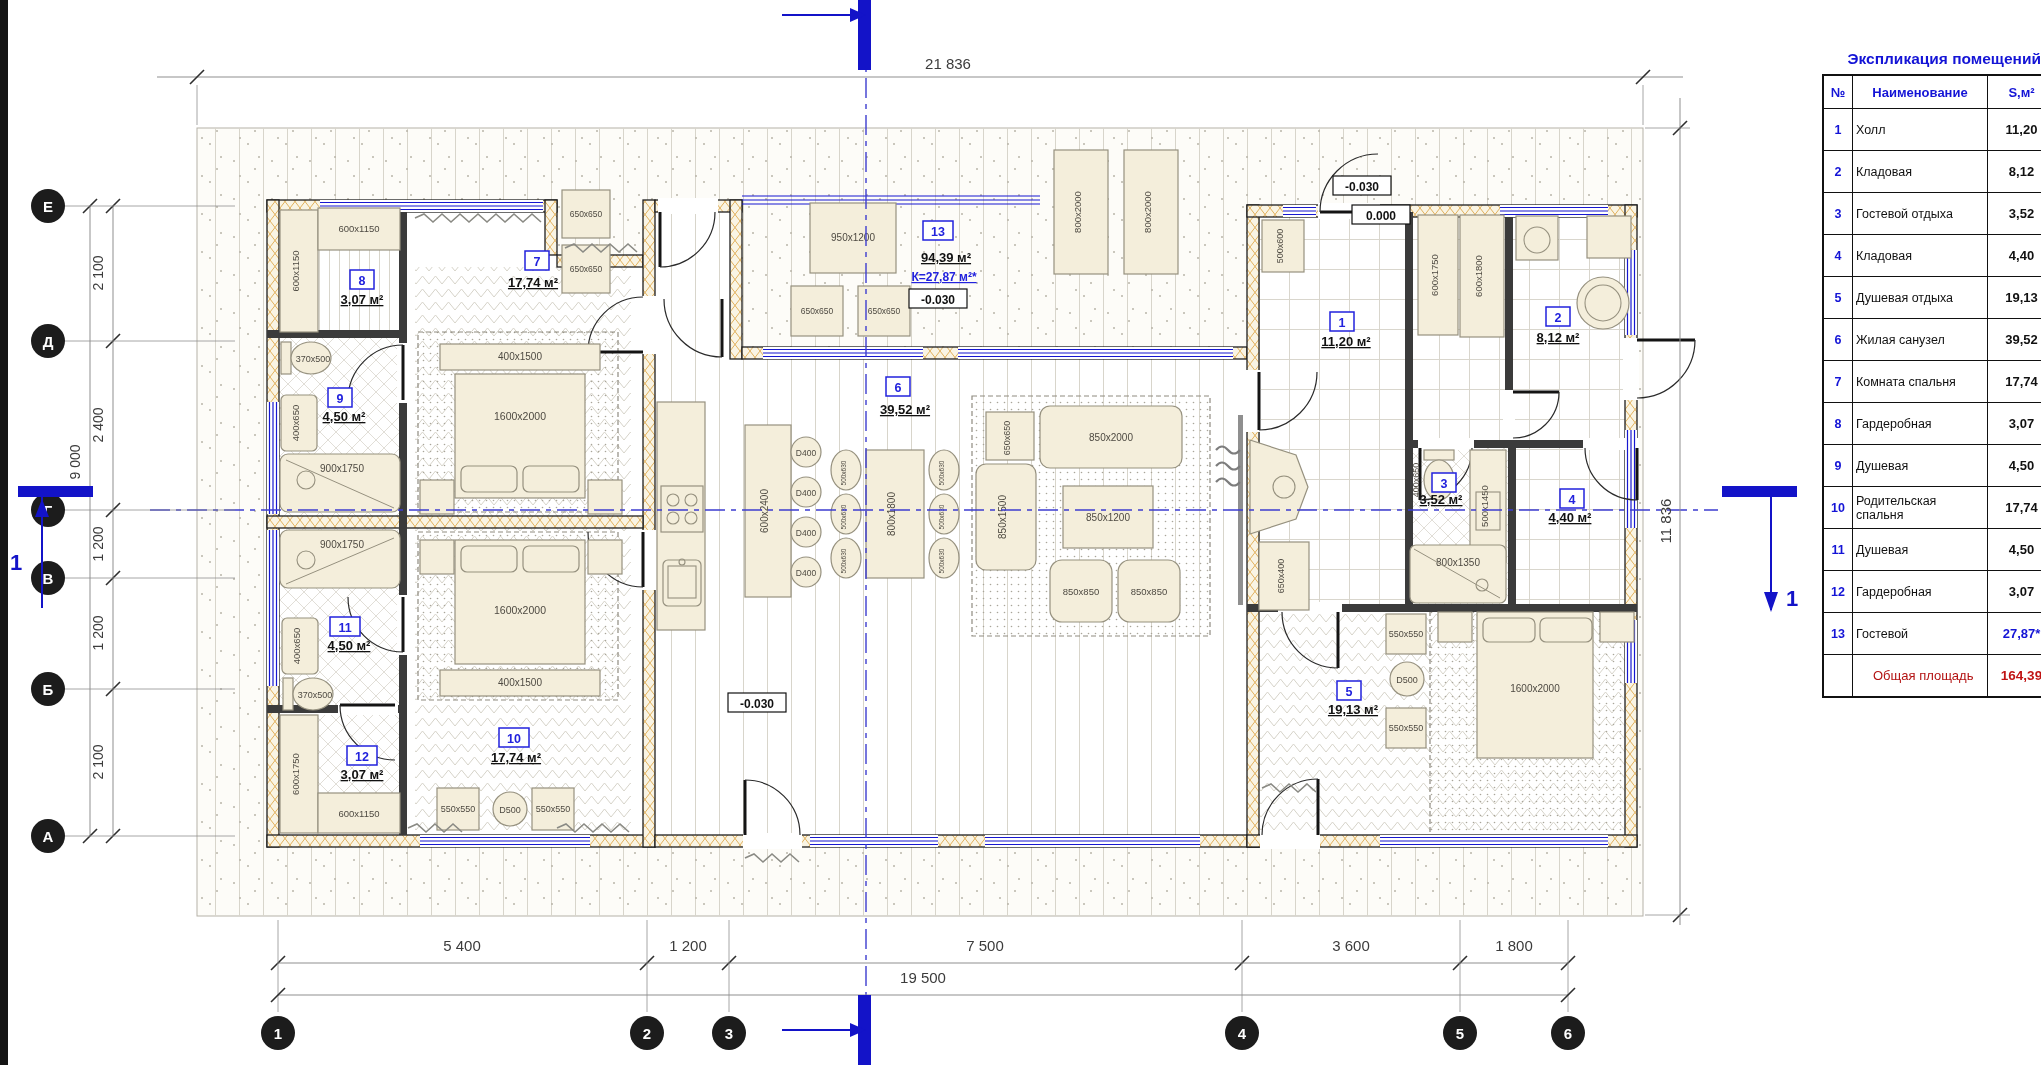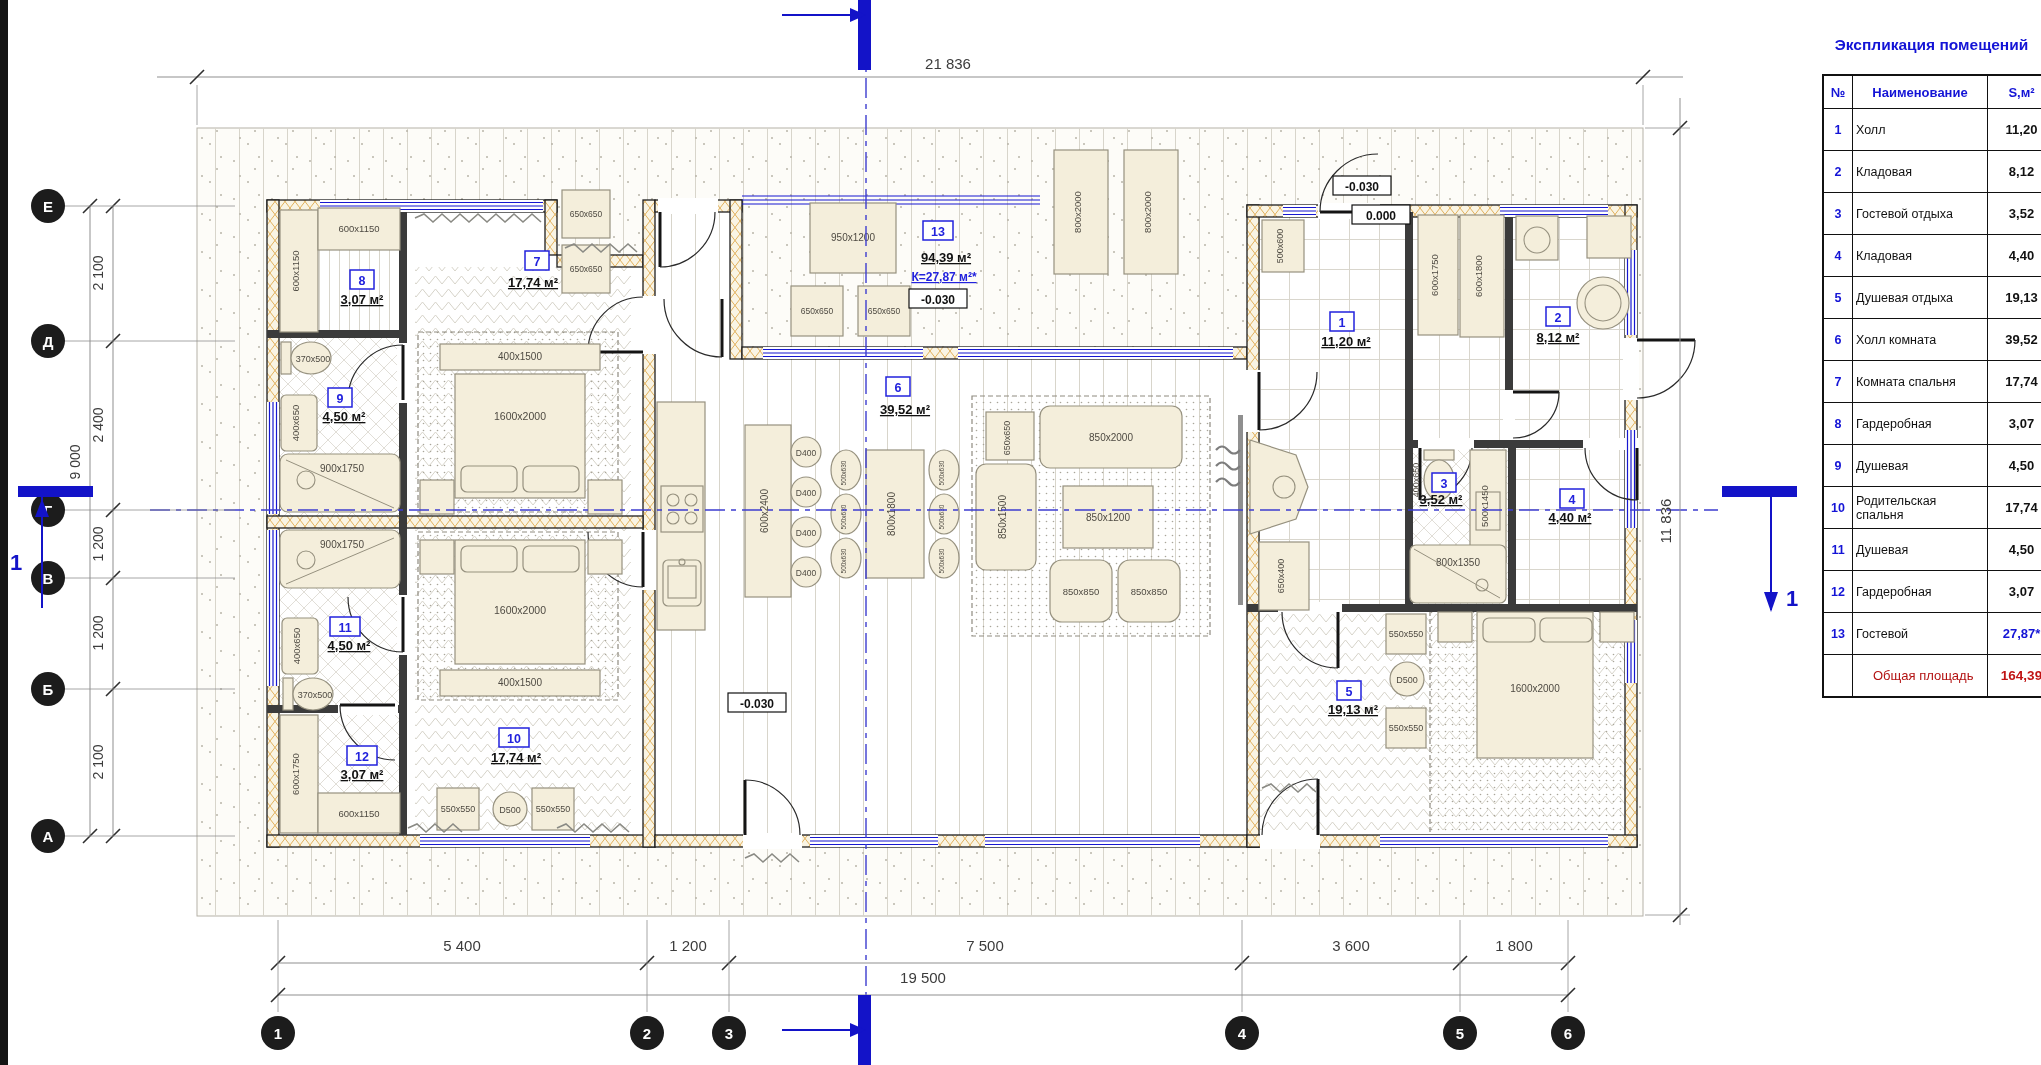--- a/index.html
+++ b/index.html
@@ -1,19 +1,19 @@
 <!DOCTYPE html>
 <html><head>
 <meta charset="utf-8">
 <style>
   html,body{margin:0;padding:0;background:#e8e8e8;}
   #viewport{position:relative;width:2041px;height:1065px;background:#ffffff;overflow:hidden;
     font-family:"Liberation Sans", sans-serif;}
   #plan{position:absolute;left:0;top:0;}
-  #legend-title{position:absolute;left:1822px;top:36px;width:219px;text-align:center;
+  #legend-title{position:absolute;left:1822px;top:50px;width:219px;text-align:right;
     font-size:15.5px;font-weight:bold;color:#1414d6;}
   #legend-box{position:absolute;left:1822px;top:74px;width:219px;}
   table.legend{border-collapse:collapse;width:100%;table-layout:fixed;background:#fff;}
   table.legend td,table.legend th{border:1px solid #111;padding:2px 3px;overflow:hidden;}
   table.legend{border:2px solid #111;}
   th.c-num{width:22px;} th.c-name{width:128px;margin-top:8px;} th.c-area{width:61px;}
   .hdr th{color:#1414d6;font-size:13px;font-weight:bold;height:28px;}
   td.num{color:#1414d6;font-size:12.5px;text-align:center;font-weight:bold;}
   td.nm{font-size:12.5px;font-weight:normal;color:#111;padding-left:5px;height:37px;}
   td.ar{font-size:13px;font-weight:bold;color:#111;text-align:center;}
@@ -546,21 +546,21 @@
             <td class="nm">Кладовая</td>
             <td class="ar">4,40</td>
           </tr>
           <tr>
             <td class="num">5</td>
             <td class="nm">Душевая отдыха</td>
             <td class="ar">19,13</td>
           </tr>
           <tr>
             <td class="num">6</td>
-            <td class="nm">Холл комната</td>
+            <td class="nm">Жилая санузел</td>
             <td class="ar">39,52</td>
           </tr>
           <tr>
             <td class="num">7</td>
             <td class="nm">Комната спальня</td>
             <td class="ar">17,74</td>
           </tr>
           <tr>
             <td class="num">8</td>
             <td class="nm">Гардеробная</td>

